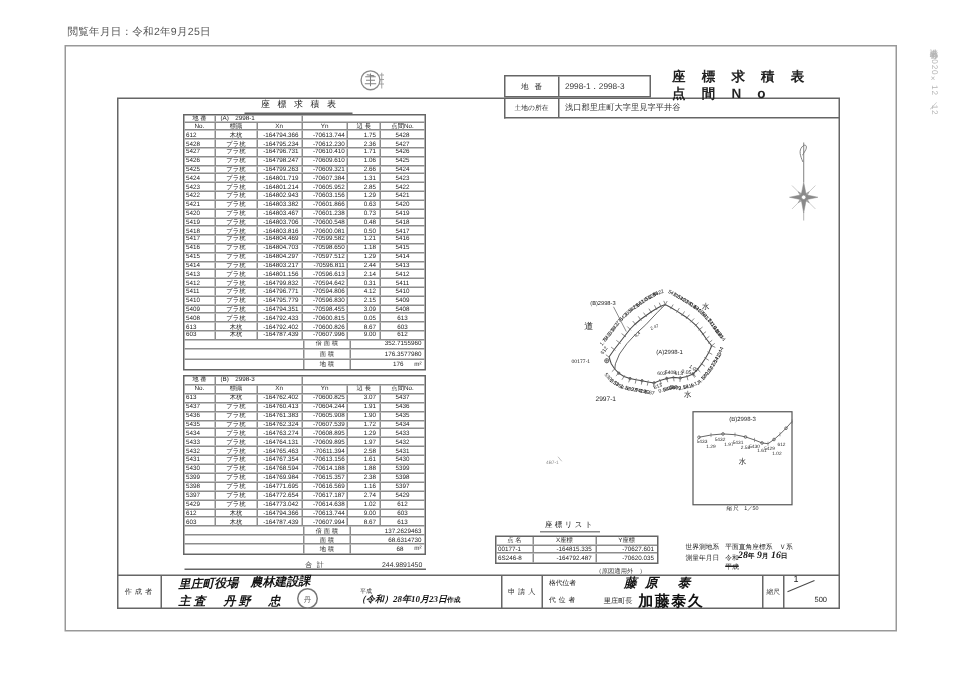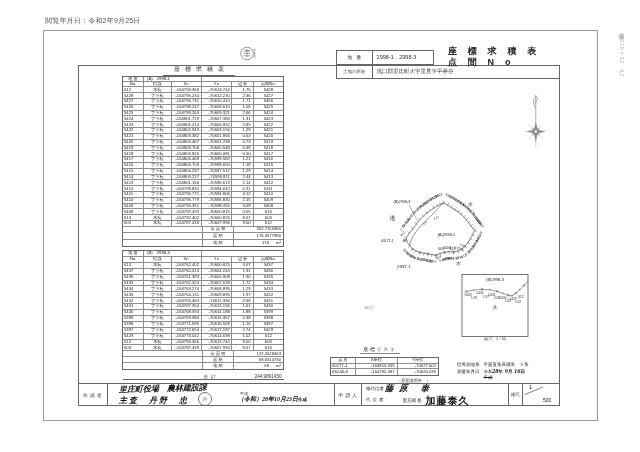--- a/index.html
+++ b/index.html
@@ -457,21 +457,21 @@
   <div style="position:absolute;left:430px;top:0;bottom:0;width:15px;border-left:1px solid #666;border-right:1px solid #666;display:flex;align-items:center;justify-content:center;font-size:4.5px;">縮尺</div>
 </div>
 
 <div class="abs hw" style="left:119px;top:382.5px;font-size:8px;transform:rotate(-1.5deg);">里庄町役場　農林建設課</div>
 <div class="abs hw" style="left:119px;top:394.5px;font-size:8px;letter-spacing:2px;">主査　丹野　忠</div>
 <div class="abs" style="left:198px;top:392px;width:14px;height:14px;border:1px solid #777;border-radius:50%;display:flex;align-items:center;justify-content:center;font-size:5px;color:#666;">丹</div>
 <div class="abs" style="left:240px;top:390.5px;font-size:4px;color:#333;">平成</div>
 <div class="abs hw" style="left:238px;top:394.5px;font-size:6px;">（令和）28年10月23日<span style="font-size:4.5px;font-style:normal;font-family:'Liberation Sans',sans-serif;">作成</span></div>
 
 <div class="abs" style="left:366px;top:386px;font-size:4.5px;color:#222;">格代位者</div>
-<div class="abs hw" style="left:385px;top:382.5px;font-size:8.5px;letter-spacing:5.5px;">藤原 泰</div>
+<div class="abs hw" style="left:416px;top:382.5px;font-size:8.5px;letter-spacing:5.5px;">藤原 泰</div>
 <div class="abs" style="left:366px;top:396.5px;font-size:4.5px;color:#222;letter-spacing:2px;">代位者</div>
 <div class="abs" style="left:402.5px;top:396.5px;font-size:4.8px;color:#222;">里庄町長</div>
 <div class="abs" style="left:425.5px;top:393.5px;font-size:10px;font-weight:bold;color:#111;letter-spacing:1px;">加藤泰久</div>
 
 <div class="abs" style="left:529px;top:383.5px;font-size:6px;color:#222;">1</div>
 <svg class="abs" style="left:508px;top:382.5px;" width="52" height="23" viewBox="0 0 52 23">
     <line x1="17" y1="11.5" x2="35" y2="4" stroke="#4a4a4a" stroke-width="0.7"></line>
   </svg>
 <div class="abs" style="left:543px;top:397px;font-size:5px;color:#222;">500</div>
 <svg style="position:absolute;left:0;top:0;" width="640" height="452" viewBox="0 0 640 452">

